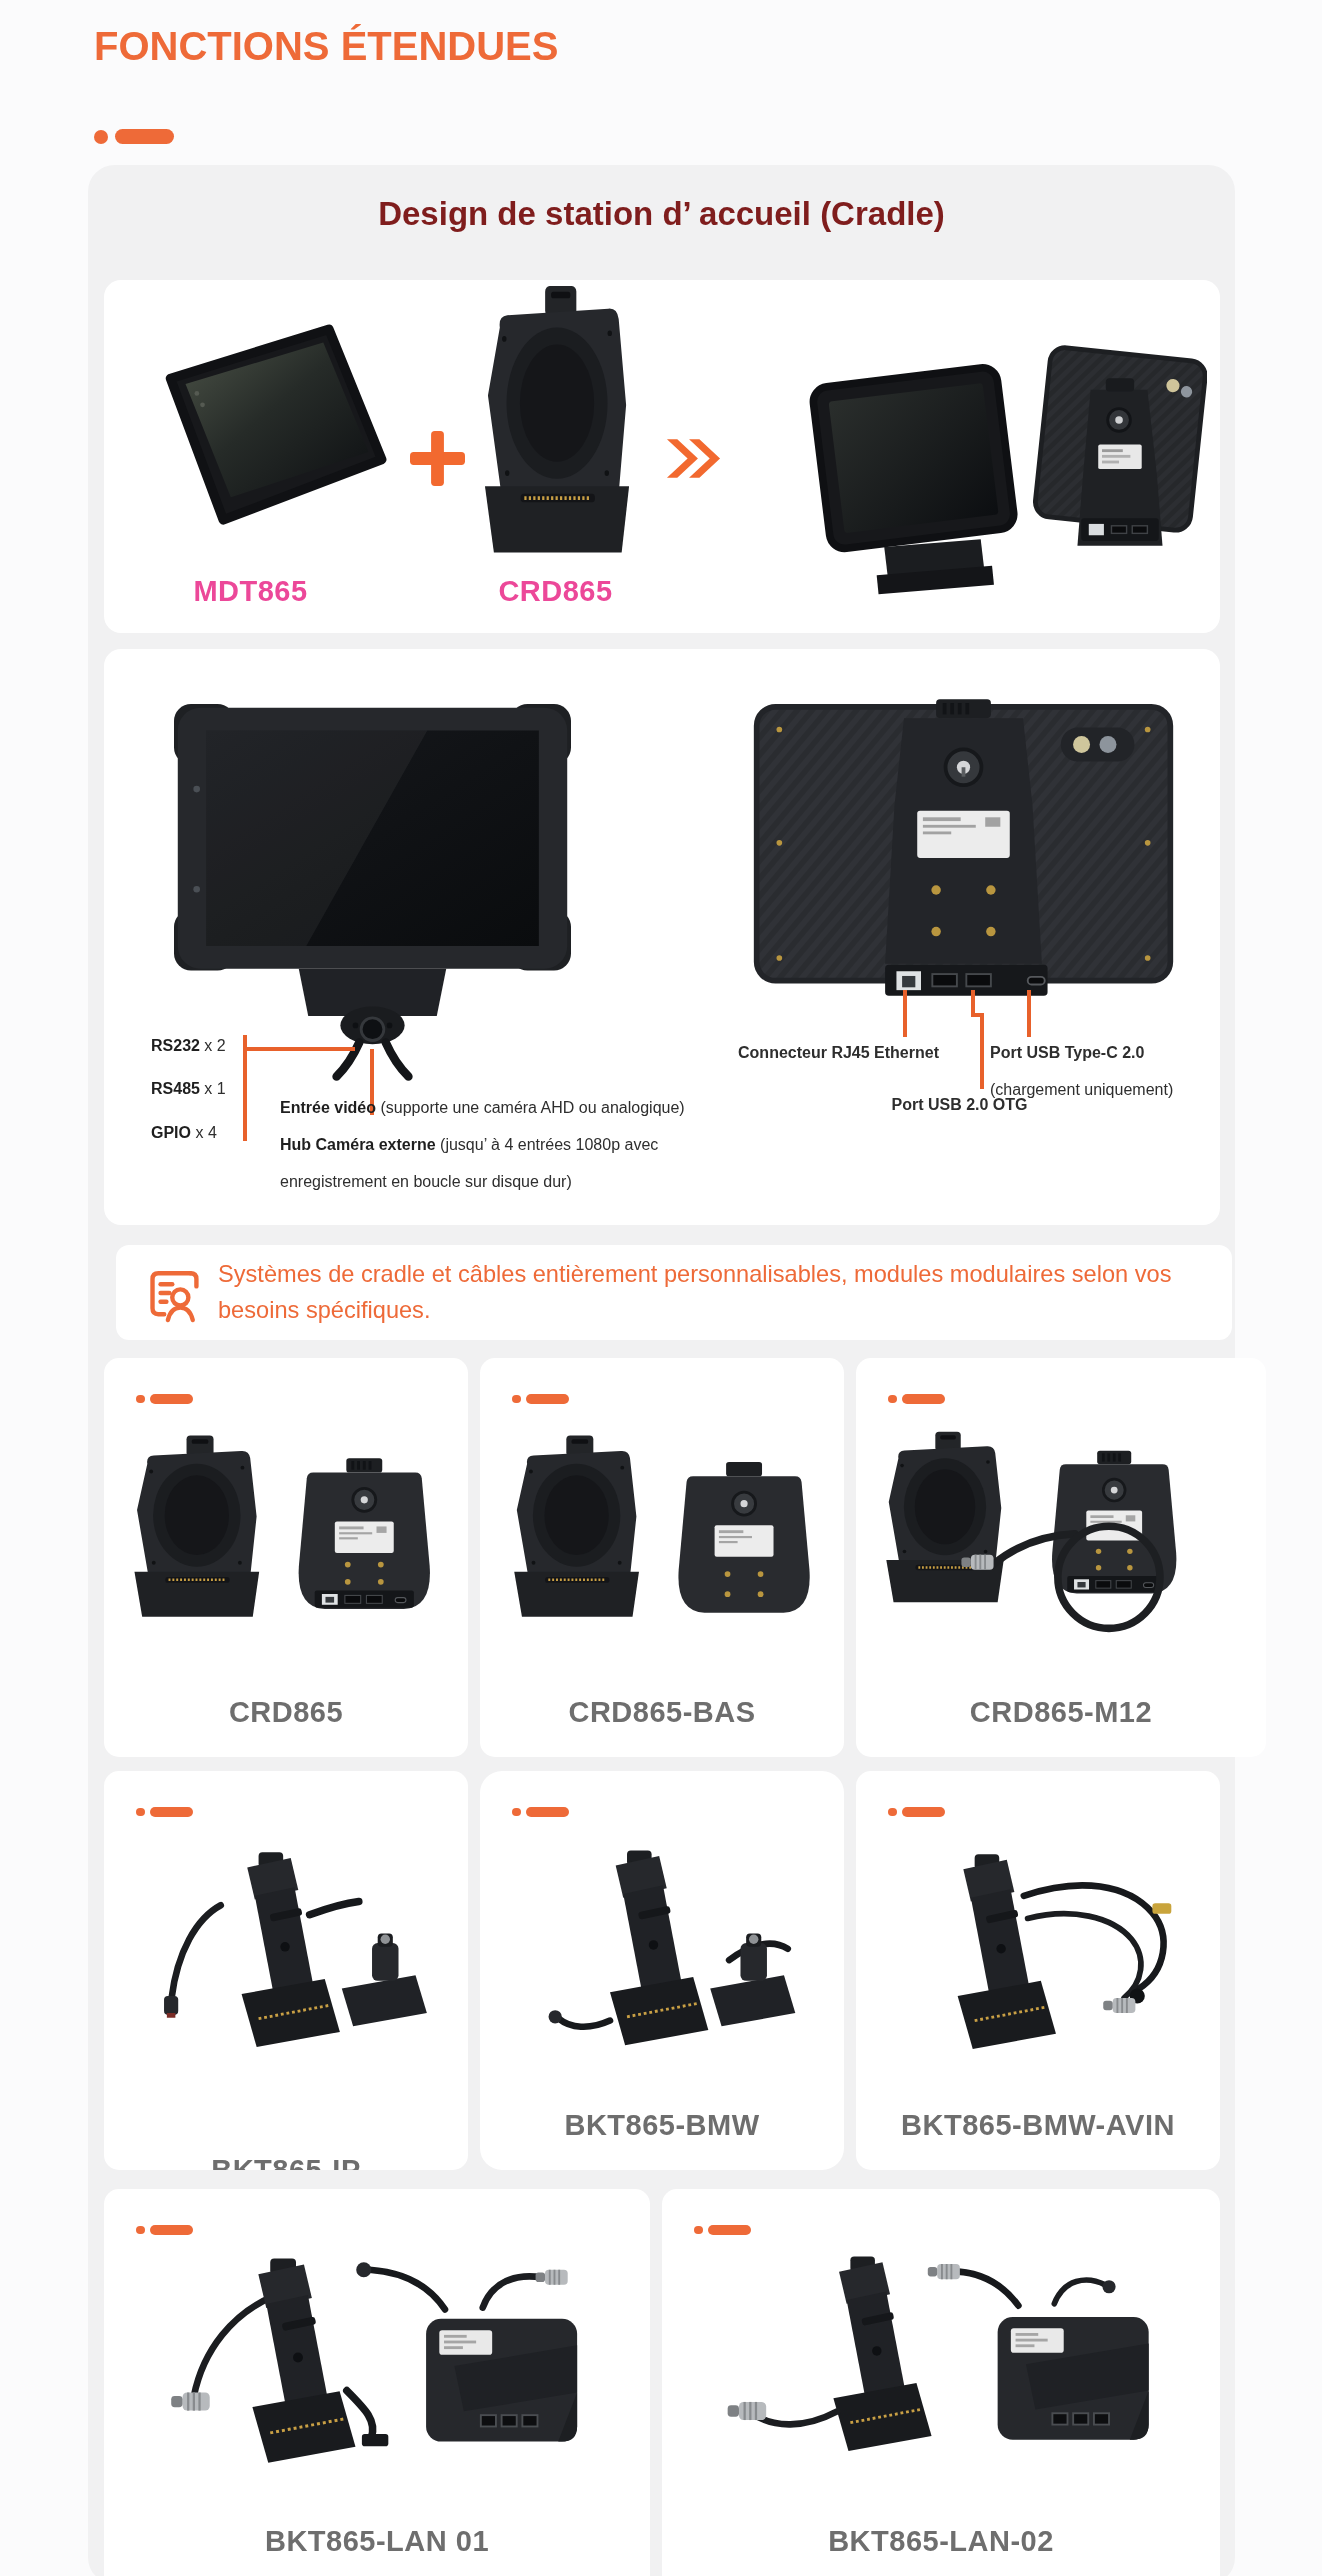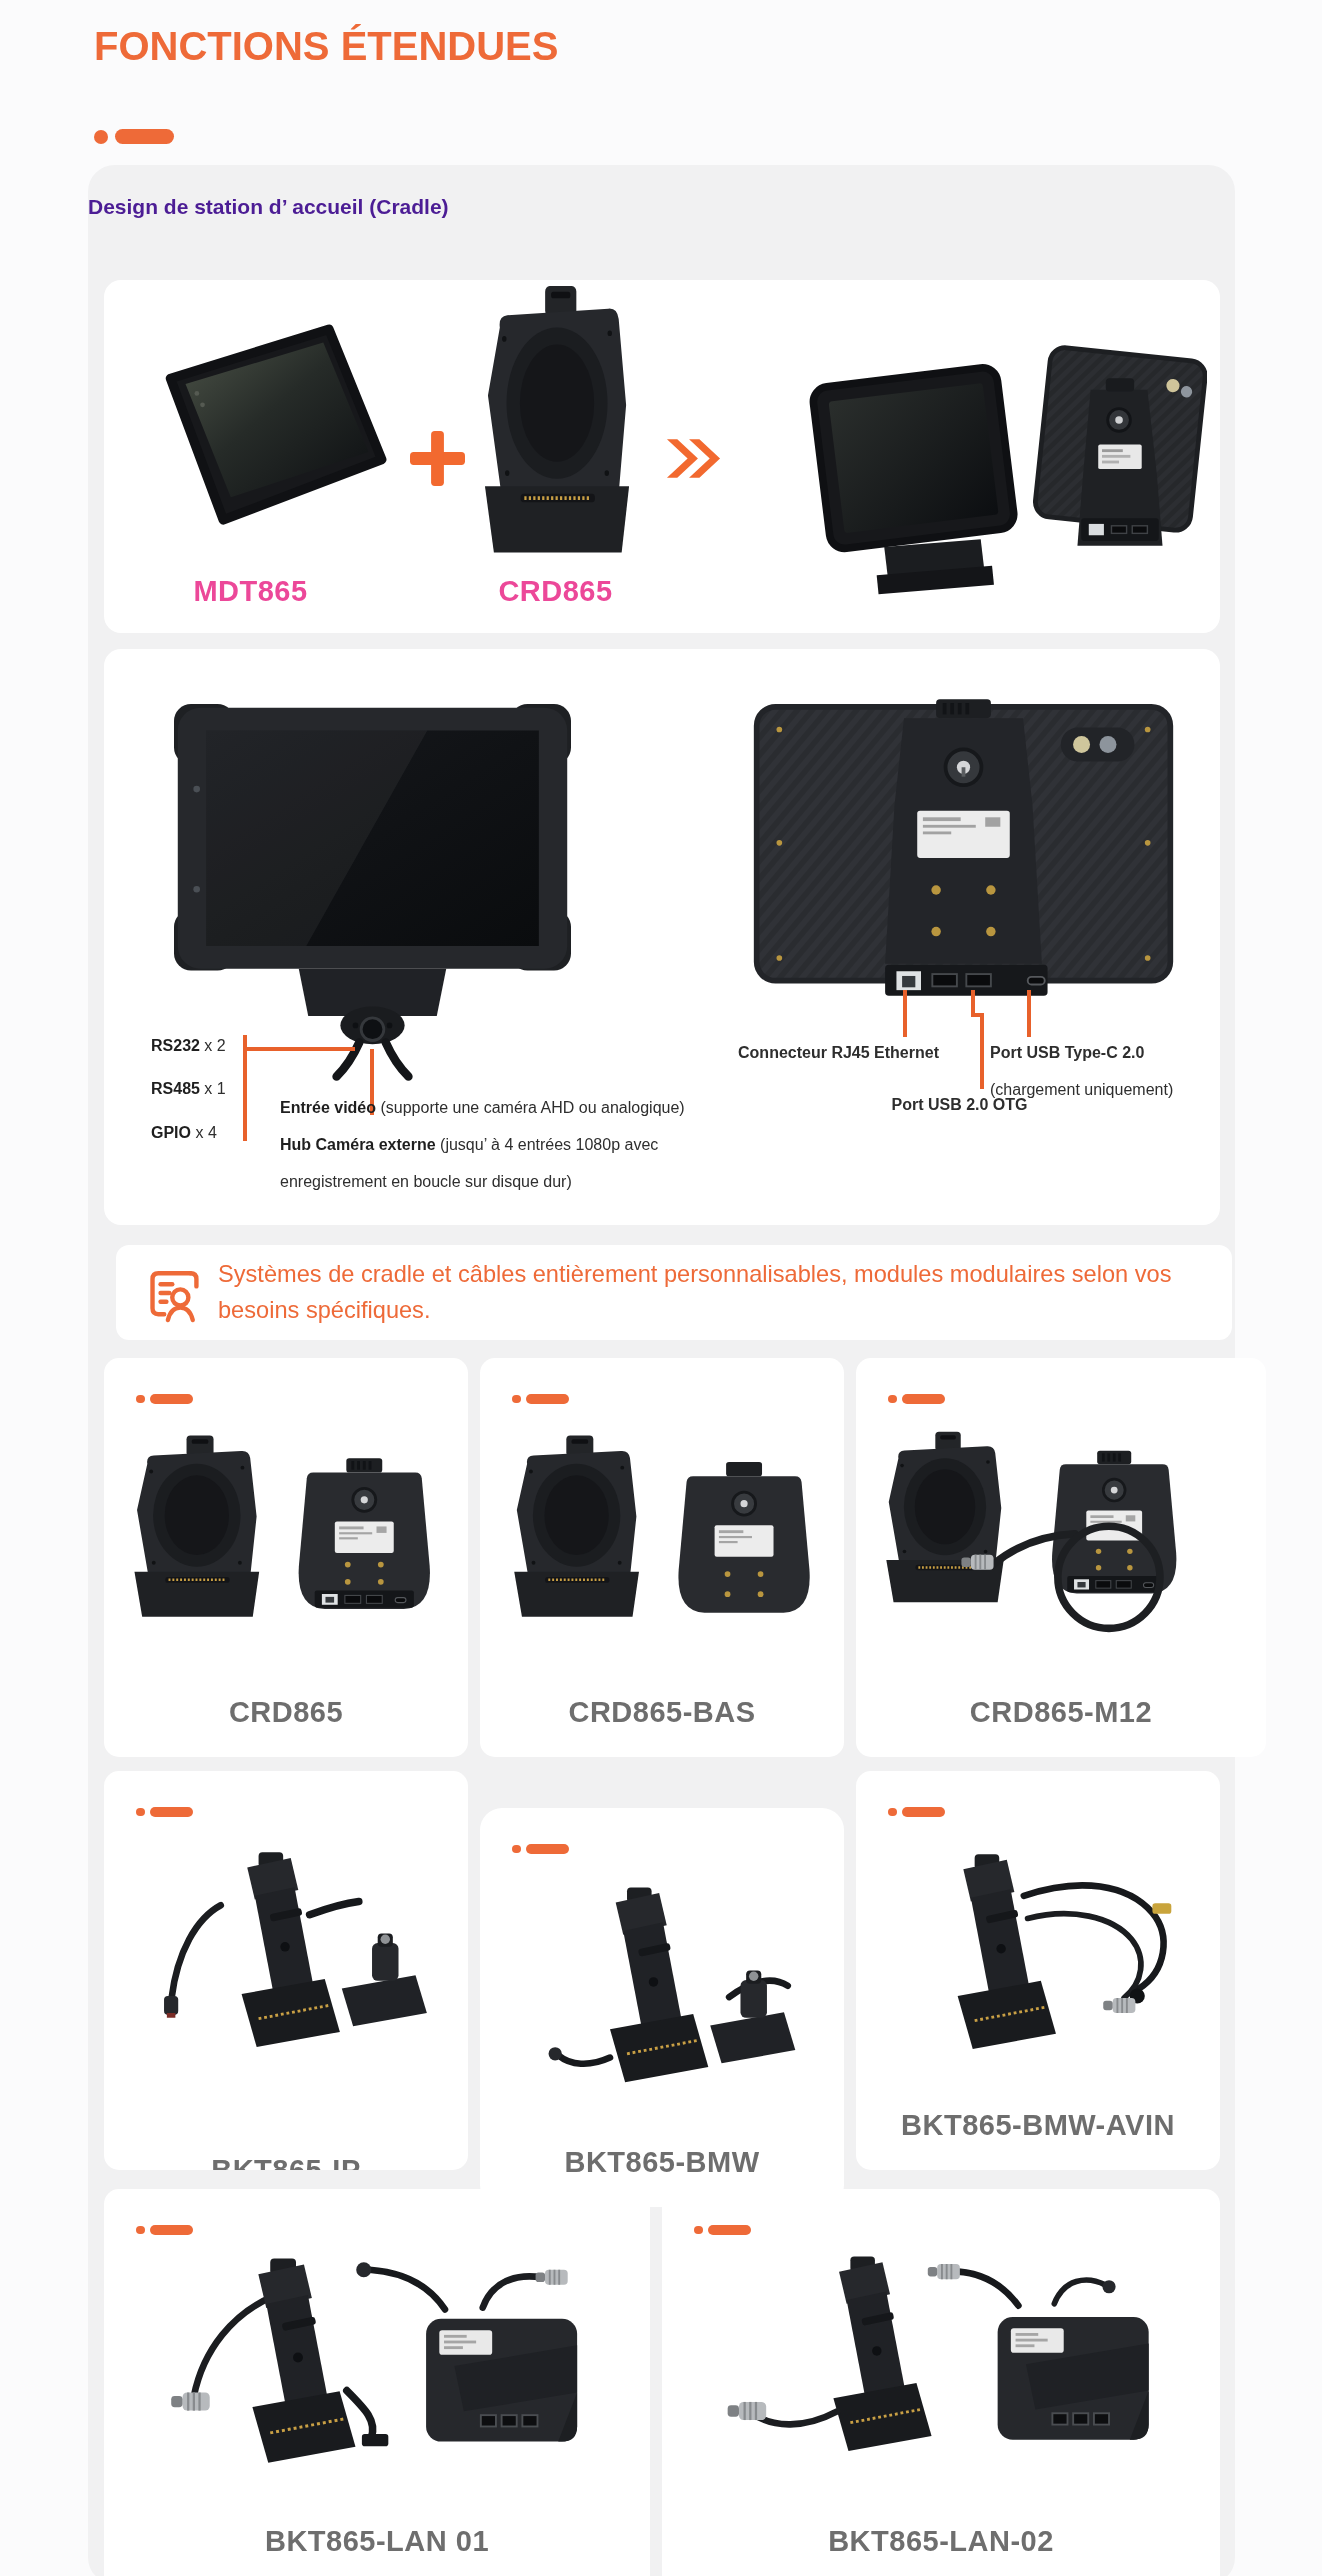--- a/index.html
+++ b/index.html
@@ -7,22 +7,22 @@
         font-family:"Liberation Sans",sans-serif;}
   .h1{position:absolute;left:94px;top:24px;font-size:40px;font-weight:700;color:#EE6A38;letter-spacing:0;}
   .dd{position:absolute;display:flex;align-items:center;}
   .dd .dot{border-radius:50%;background:#EE6A38;}
   .dd .bar{border-radius:9.4px;background:#EE6A38;}
   .dd.lg .dot{width:14px;height:14px;margin-right:6.6px;}
   .dd.lg .bar{width:59px;height:15px;}
   .dd.sm .dot{width:8.5px;height:8.5px;margin-right:5.7px;}
   .dd.sm .bar{width:43px;height:10.4px;}
   .graybg{position:absolute;left:88px;top:165px;width:1147px;height:2419px;background:#F1F1F2;border-radius:26.5px;}
-  .sectitle{position:absolute;left:88px;top:195px;width:1147px;text-align:left;
-            font-size:21px;font-weight:700;color:#4c1d95;}
+  .sectitle{position:absolute;left:88px;top:195px;width:1147px;text-align:center;
+            font-size:33px;font-weight:700;color:#7f1d1d;}
   .card{position:absolute;background:#FFFFFF;border-radius:17px;}
   .plabel{position:absolute;font-size:29px;font-weight:700;color:#ec4899;text-align:center;letter-spacing:0.5px;}
   .ann{position:absolute;font-size:16px;color:#2E2E2E;white-space:nowrap;line-height:23.6px;}
   .ann .b{font-weight:700;color:#1F1F1F;}
   .annc{text-align:center;}
   .oline{position:absolute;background:#E8612B;}
   .notetext{position:absolute;font-size:23.6px;line-height:36px;font-weight:400;color:#EE6A38;}
   .gcard{position:absolute;background:#FFFFFF;border-radius:15px;overflow:hidden;}
   .glabel{position:absolute;left:0;width:100%;text-align:center;font-size:29px;font-weight:700;color:#6E6E6E;letter-spacing:0.5px;}
   svg{display:block;}
@@ -400,21 +400,21 @@
       <path d="M96 70 C70 84 50 120 44 168" stroke="#1b1d20" stroke-width="7" fill="none" stroke-linecap="round"></path>
       <rect x="36" y="166" width="15" height="20" rx="4" fill="#26282c"></rect>
         <rect x="39" y="184" width="9" height="5" fill="#7a2c26"></rect>
       <use href="#sym-bracket" transform="translate(78,14)"></use>
       <path d="M190 80 C212 72 226 68 242 66" stroke="#17191c" stroke-width="8" fill="none" stroke-linecap="round"></path>
       <use href="#sym-mount" transform="translate(216,96)"></use>
     </svg>
     <div class="glabel" style="top:354px;margin-top:29px;">BKT865-IP</div>
   </div>
 
-  <div class="gcard" style="left:480px;top:1808px;width:364px;height:399px;border-radius:22px;">
+  <div class="gcard" style="left:480px;top:1771px;width:364px;height:399px;border-radius:22px;">
     <div class="dd sm" style="left:32px;top:36px;">
         <span class="dot"></span>
         <span class="bar"></span>
       </div>
     <svg style="position:absolute;left:25.5px;top:68px;" width="312" height="227" viewBox="0 0 330 240">
       <use href="#sym-bracket" transform="translate(70,12)"></use>
       <path d="M110 192 C88 202 68 200 56 190" stroke="#17191c" stroke-width="7" fill="none" stroke-linecap="round"></path>
       <circle cx="52" cy="188" r="7" fill="#26282c"></circle>
       <path d="M236 128 C260 110 282 106 298 116" stroke="#17191c" stroke-width="7" fill="none" stroke-linecap="round"></path>
       <use href="#sym-mount" transform="translate(208,96)"></use>

